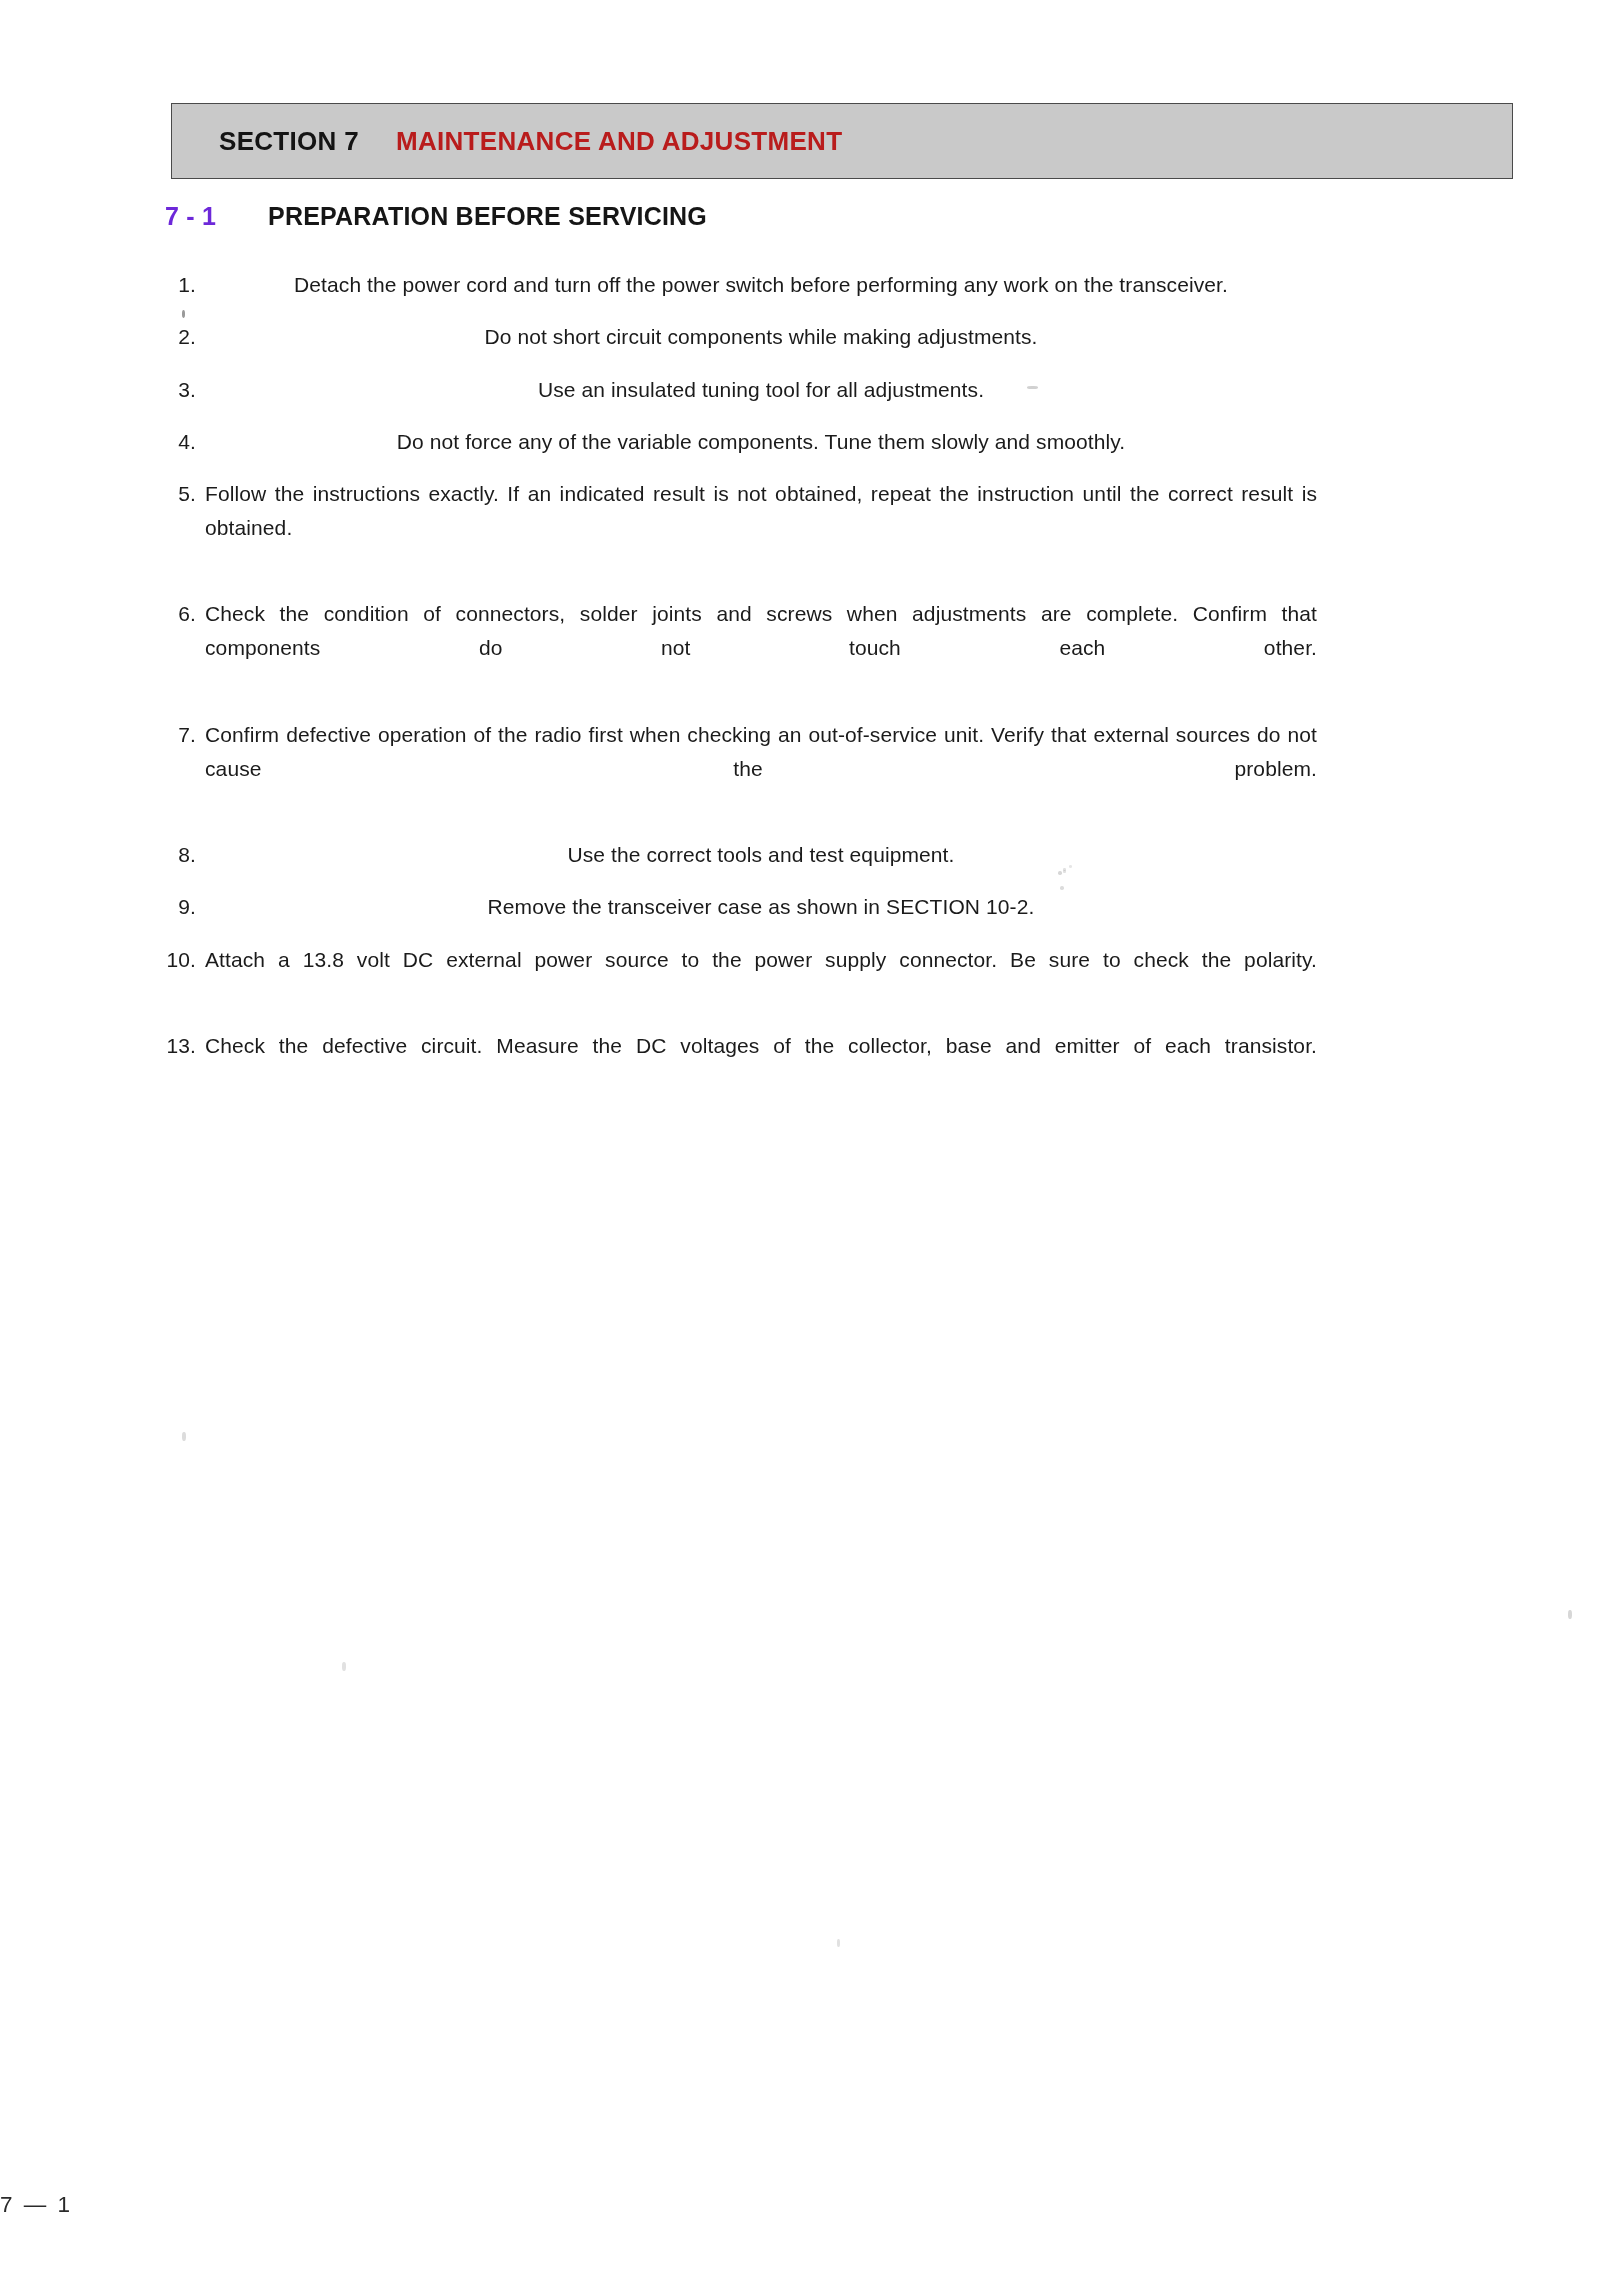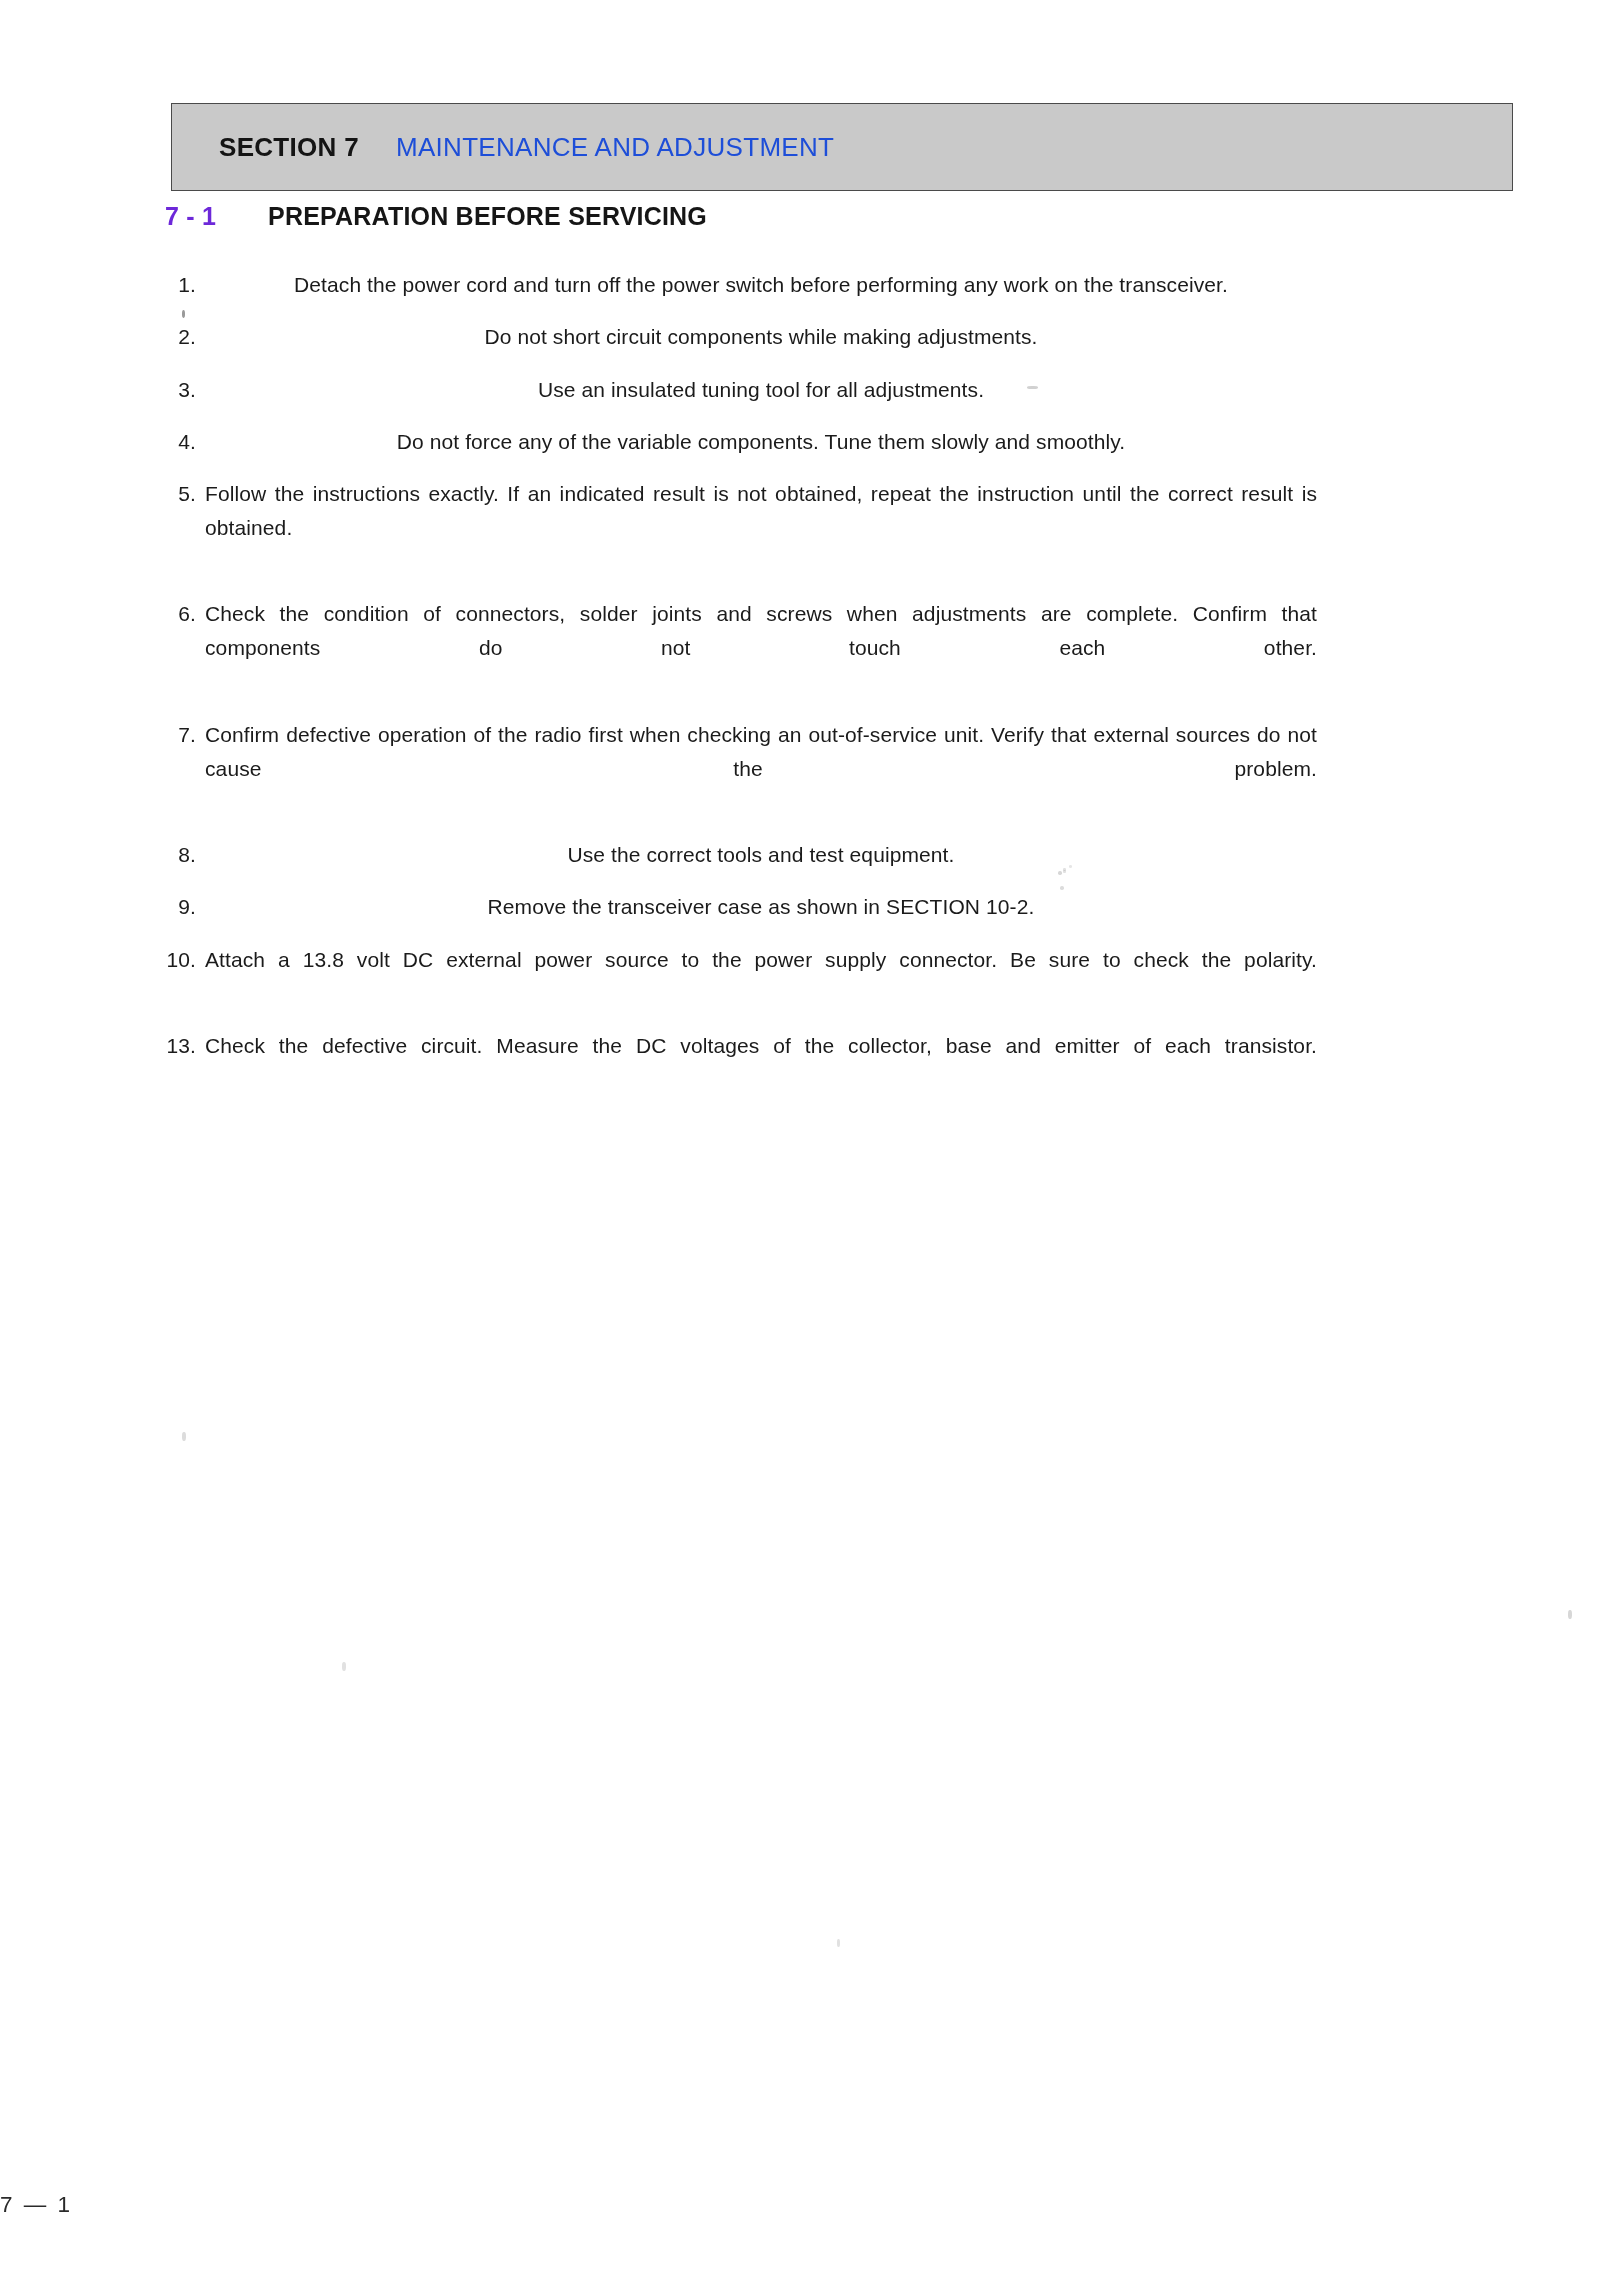--- a/index.html
+++ b/index.html
@@ -19,21 +19,21 @@
     background: #ffffff;
     overflow: hidden;
   }
 
   
   .section-band {
     position: absolute;
     left: 171px;
     top: 103px;
     width: 1342px;
-    height: 88px;
+    height: 76px;
     background: #c9c9c9;
     border: 1.7px solid #4a4a4a;
     box-sizing: border-box;
   }
   .section-band-inner {
     position: absolute;
     left: 47px;
     top: 50%;
     transform: translateY(-50%);
     display: flex;
@@ -41,23 +41,23 @@
     white-space: nowrap;
   }
   .section-band-number {
     font-size: 26px;
     font-weight: bold;
     letter-spacing: 0.3px;
     color: #141414;
   }
   .section-band-title {
     font-size: 26px;
-    font-weight: normal;
+    font-weight: bold;
     letter-spacing: 0.3px;
-    color: #1d4ed8;
+    color: #b91c1c;
     margin-left: 37px;
   }
 
   
   .subheading {
     position: absolute;
     left: 165px;
     top: 202px;
     display: flex;
     align-items: baseline;

